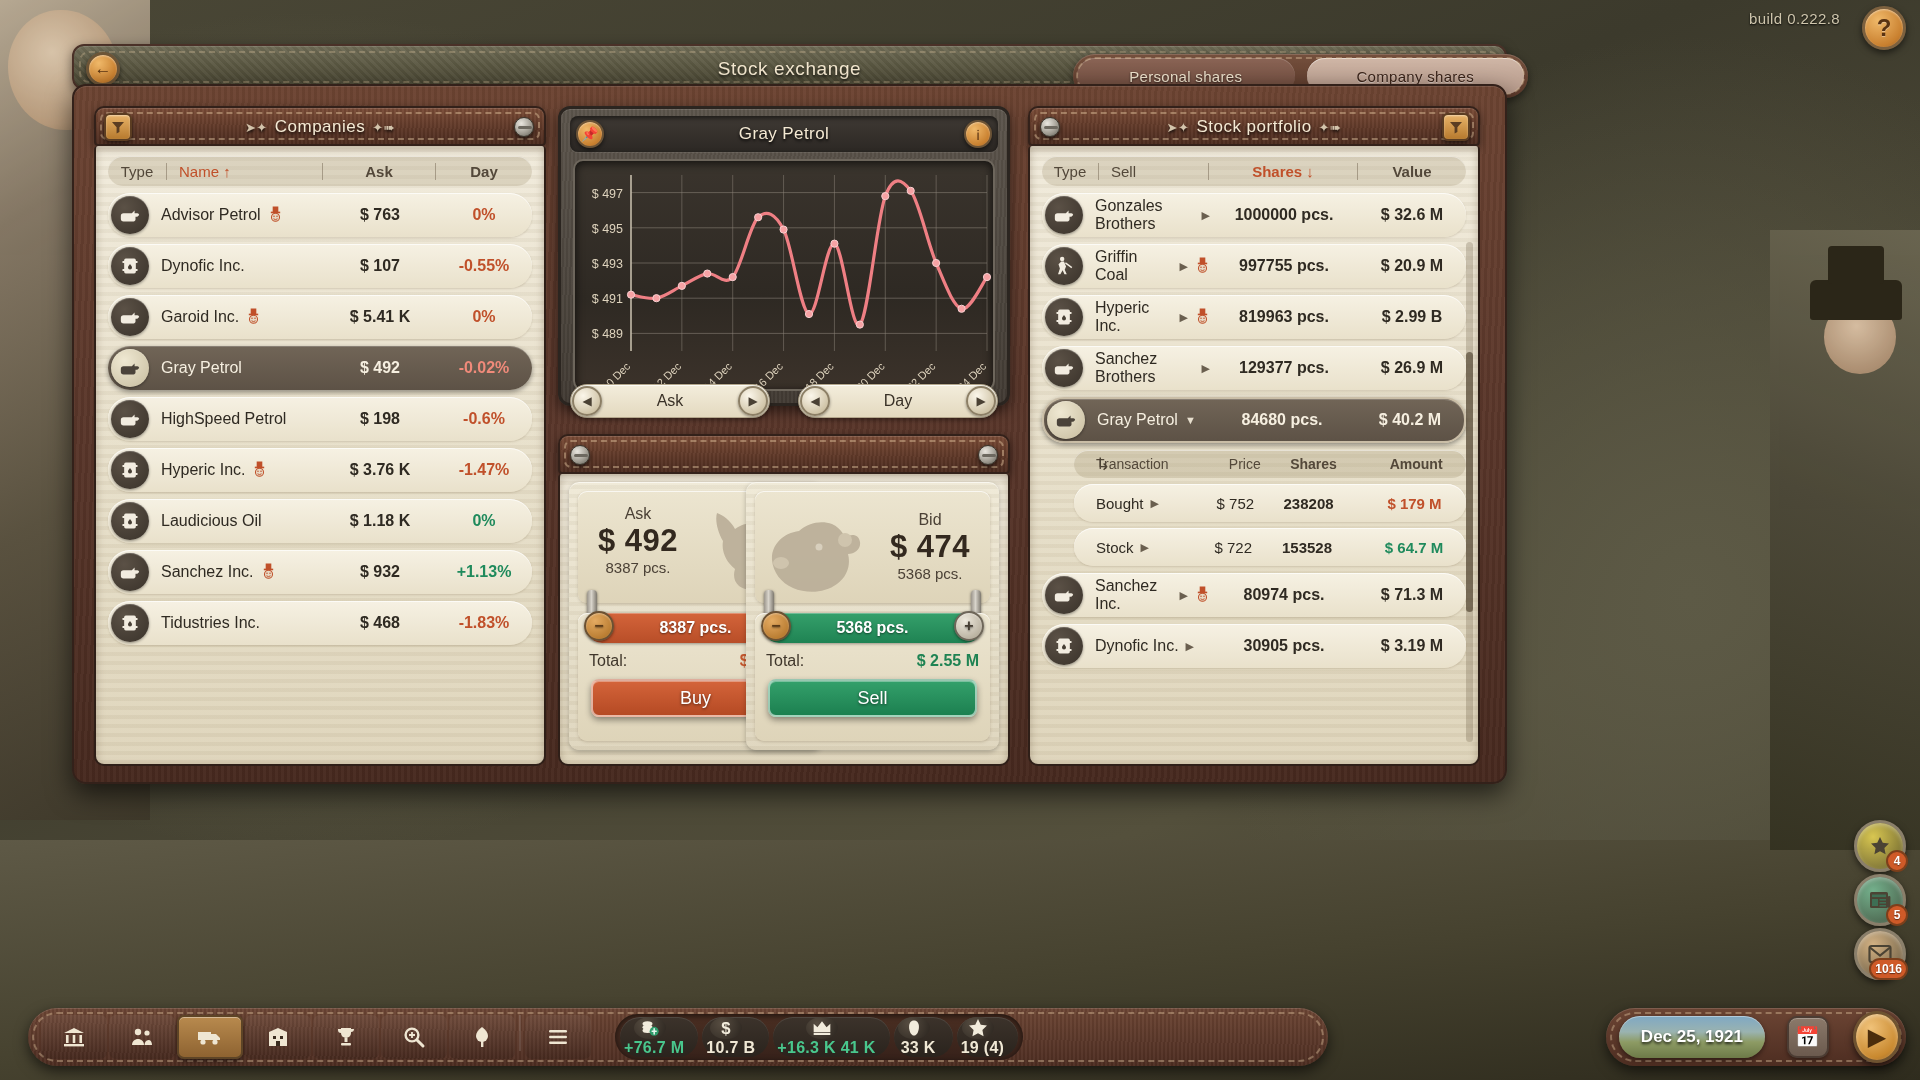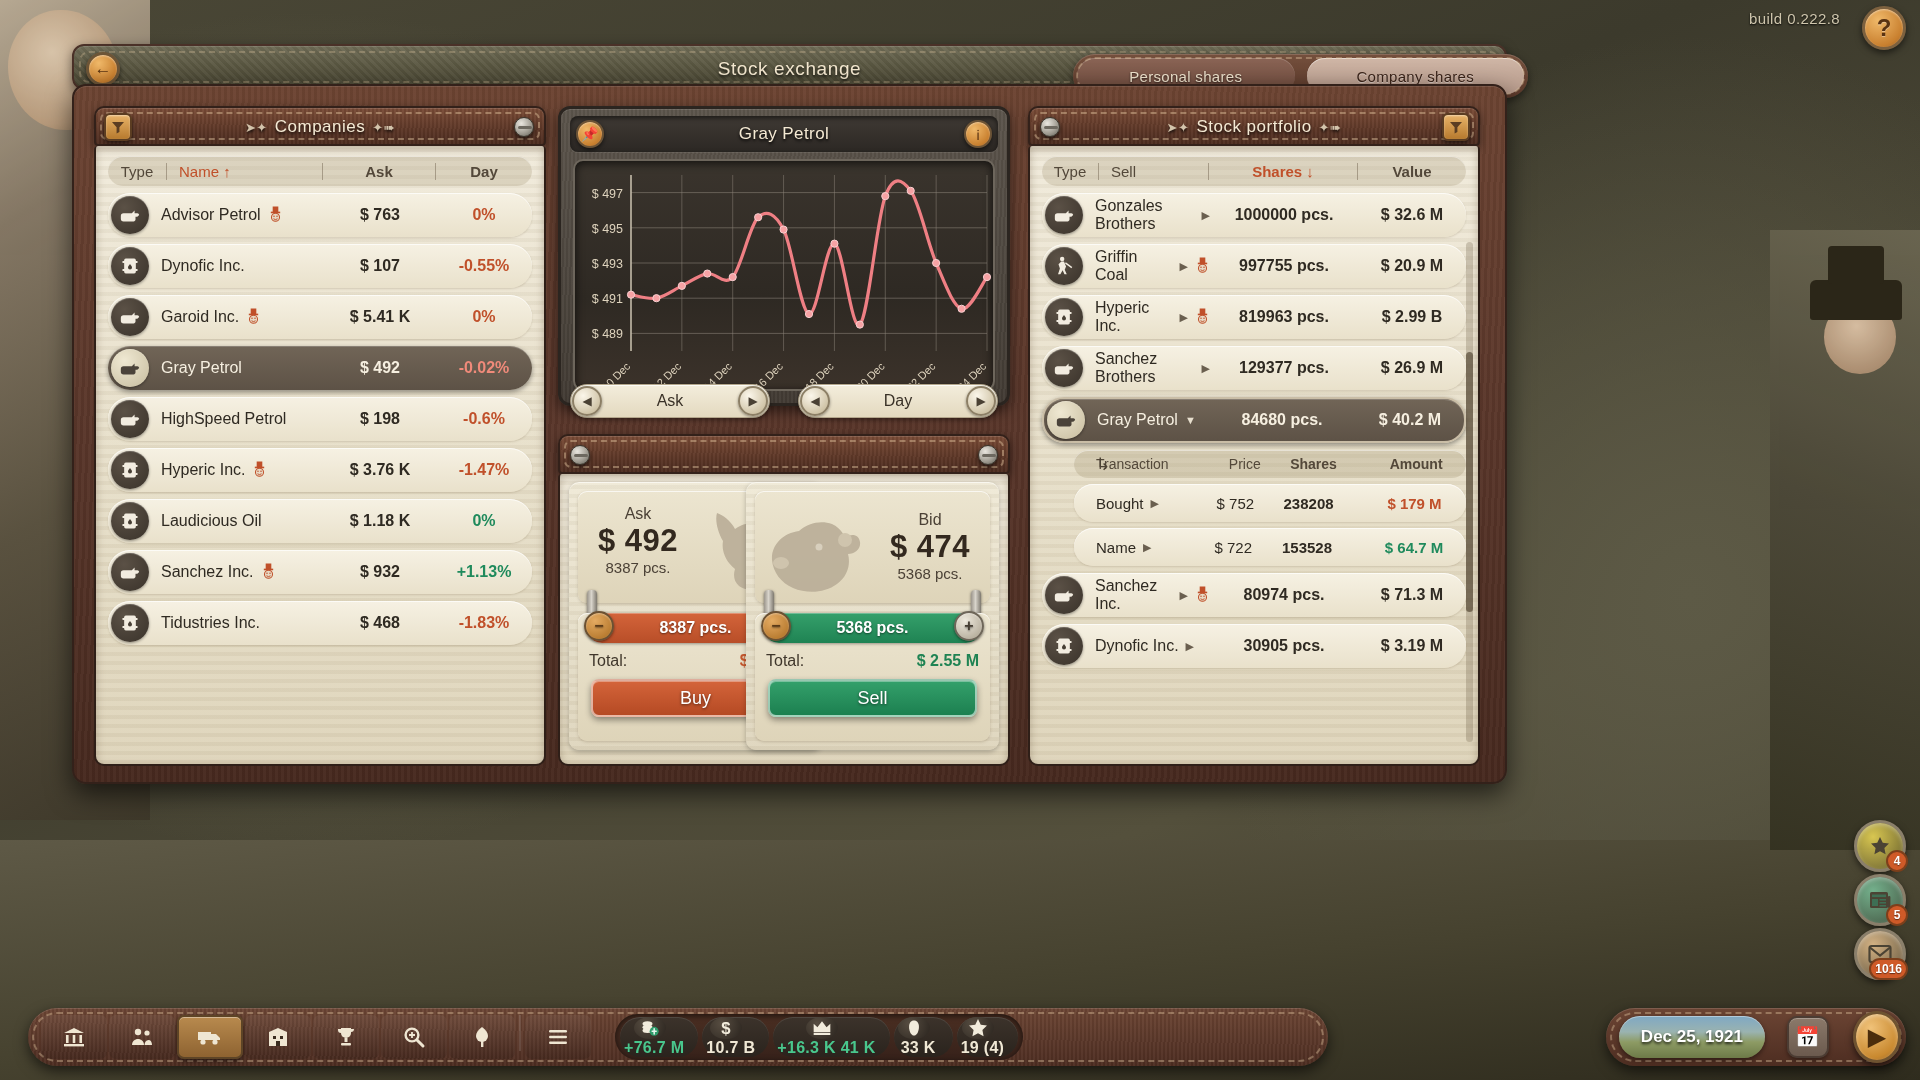--- a/index.html
+++ b/index.html
@@ -881,21 +881,21 @@
               <div class="s-tr">
                 <span>Bought</span>
                 <span class="arrow-r">▶</span>
               </div>
               <div class="s-pr">$ 752</div>
               <div class="s-sh">238208</div>
               <div class="s-am pct-neg">$ 179 M</div>
             </div>
             <div class="sub-row">
               <div class="s-tr">
-                <span>Name</span>
+                <span>Stock</span>
                 <span class="arrow-r">▶</span>
               </div>
               <div class="s-pr">$ 722</div>
               <div class="s-sh">153528</div>
               <div class="s-am pct-pos">$ 64.7 M</div>
             </div>
             <div class="row">
               <div class="ico">
                 <svg width="22" height="22" viewBox="0 0 24 24">
                   <path d="M2 13c0-2 1-3 3-3h9l3-3v3h3c1 0 2 1 2 2l-2 2h-2v3c0 1-1 2-2 2H5c-2 0-3-1-3-3z" fill="currentColor"></path>

